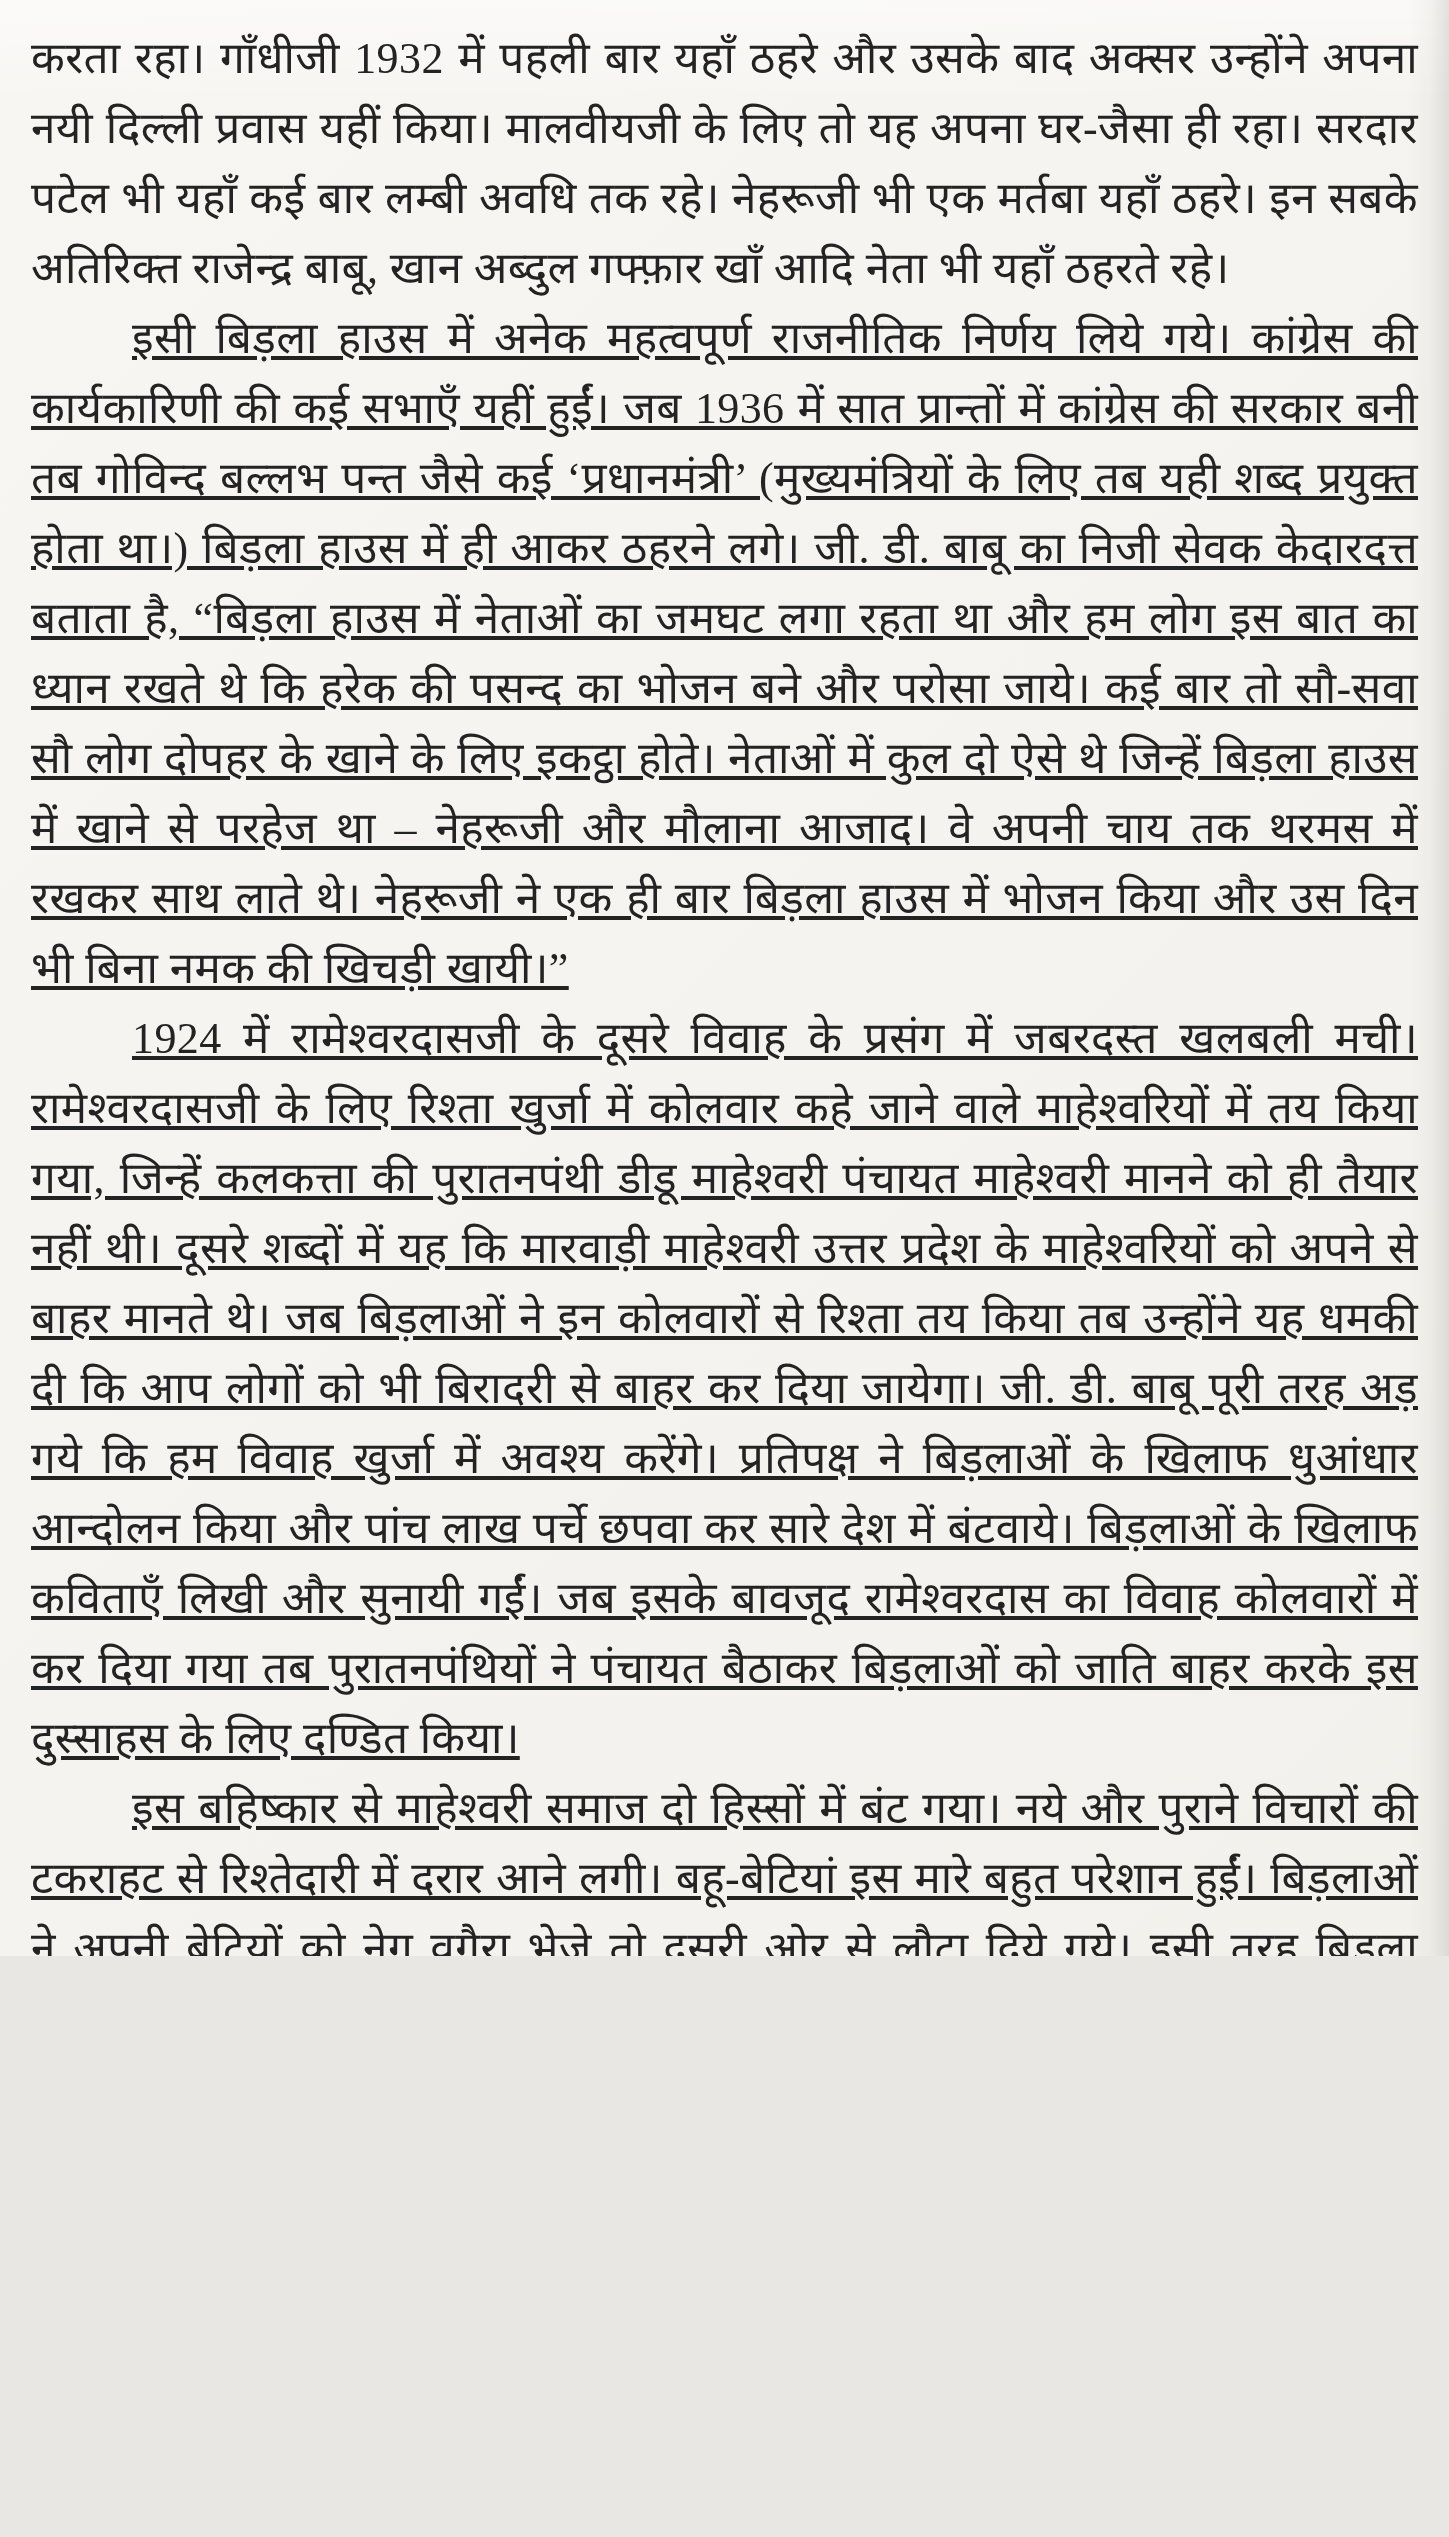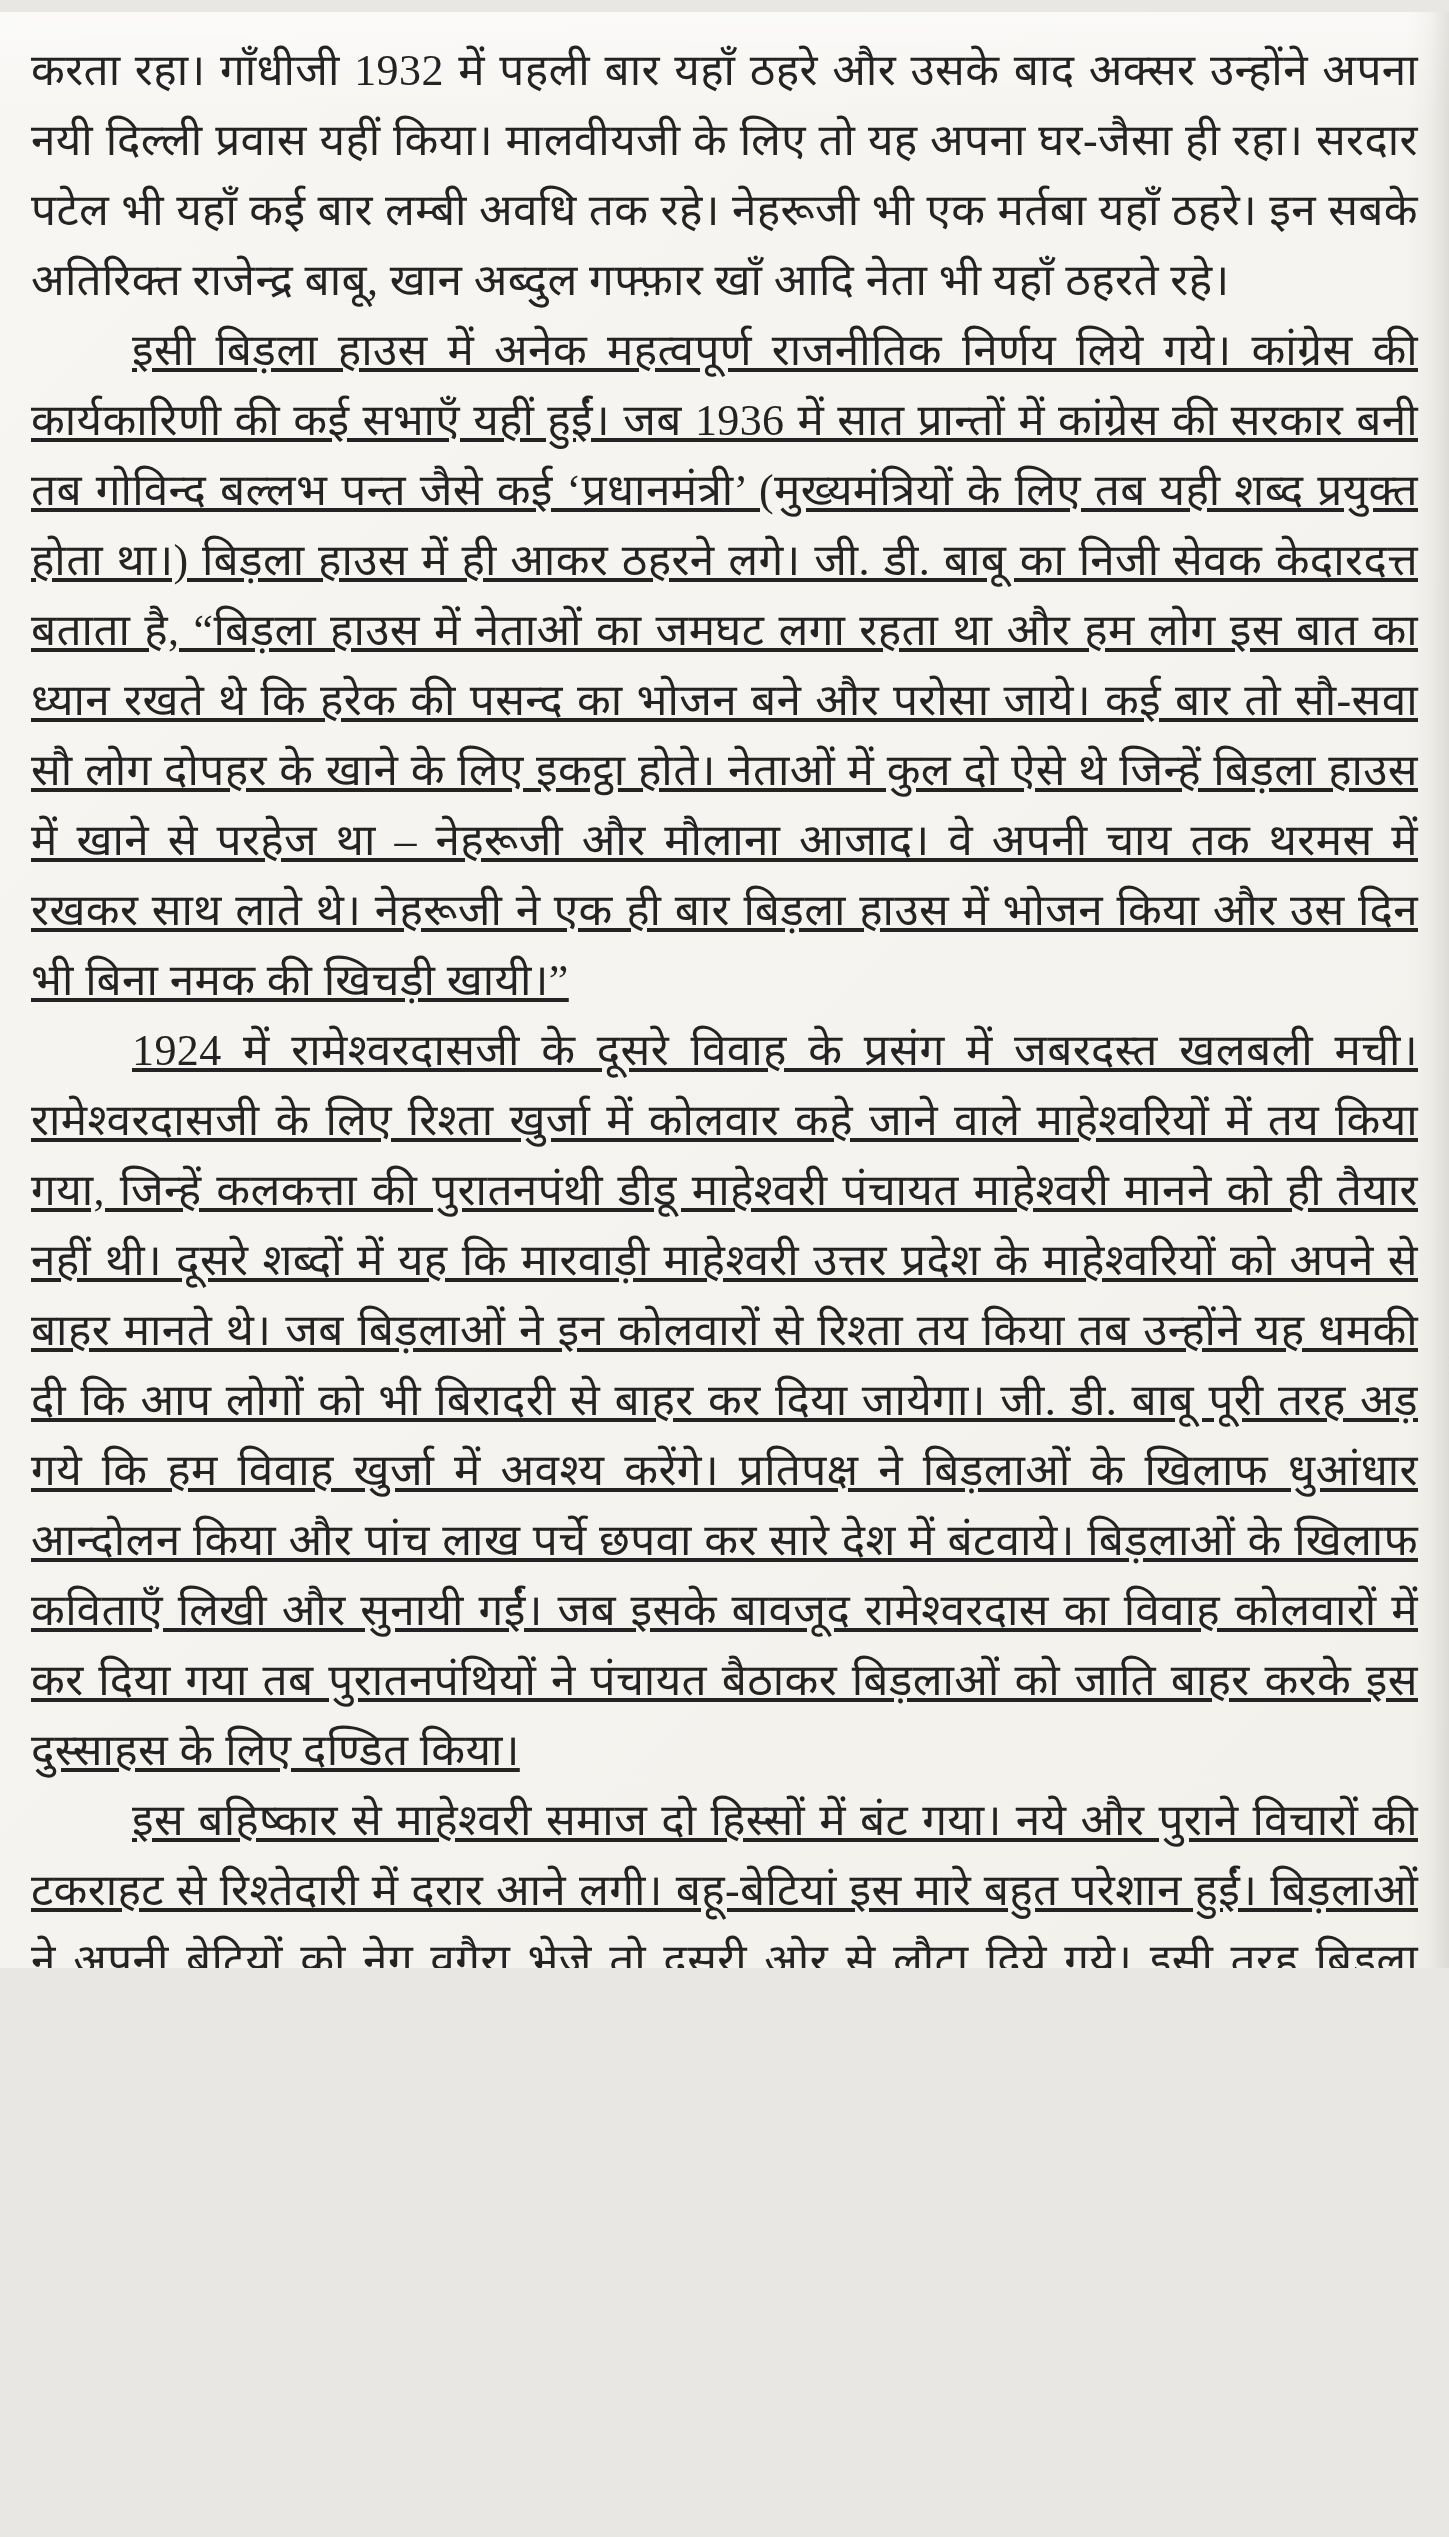--- a/index.html
+++ b/index.html
@@ -4,21 +4,21 @@
 <style>
   html, body {
     margin: 0;
     padding: 0;
     background: #e8e7e3;
   }
   .page {
     position: relative;
     width: 1449px;
     height: 1956px;
-    margin: 12px auto;
+    margin: 0 auto;
     background:
       linear-gradient(to left, rgba(120,115,105,0.18) 0px, rgba(120,115,105,0.05) 19px, rgba(0,0,0,0) 41px),
       linear-gradient(to bottom, rgba(255,255,255,0.5) 0px, rgba(0,0,0,0) 103px),
       linear-gradient(135deg, #f7f6f3 0%, #f4f3ef 55%, #f2f1ec 100%);
     overflow: hidden;
     font-family: "Liberation Serif", serif;
     color: #232323;
   }
   .text-block {
     position: absolute;

